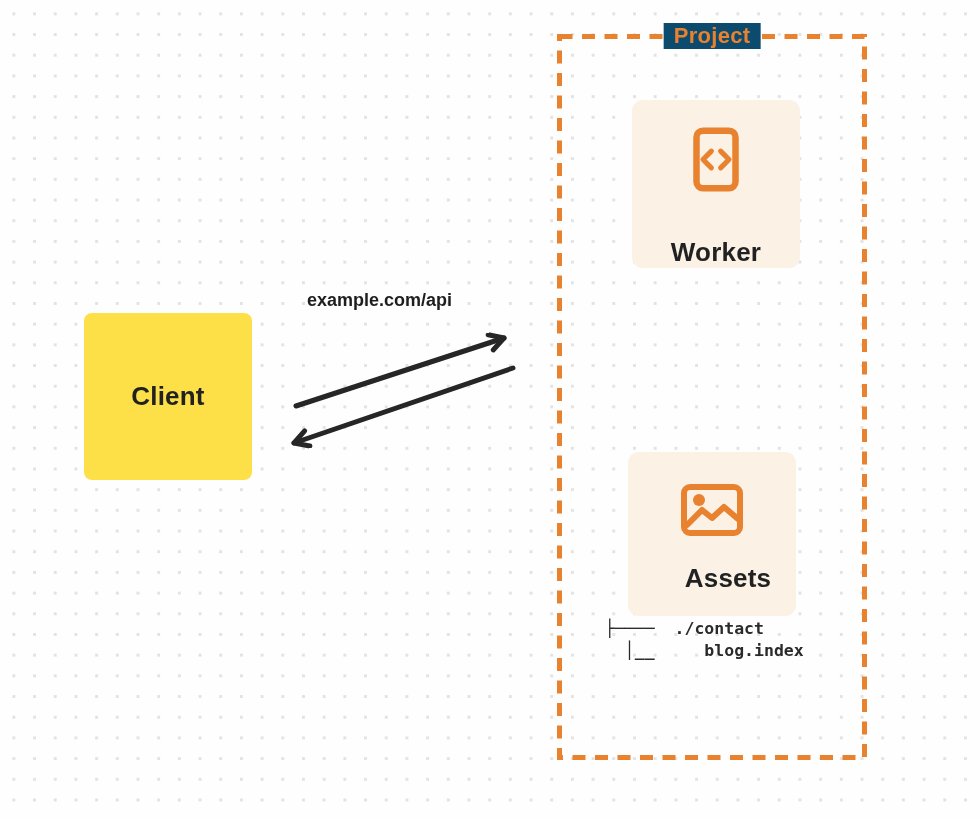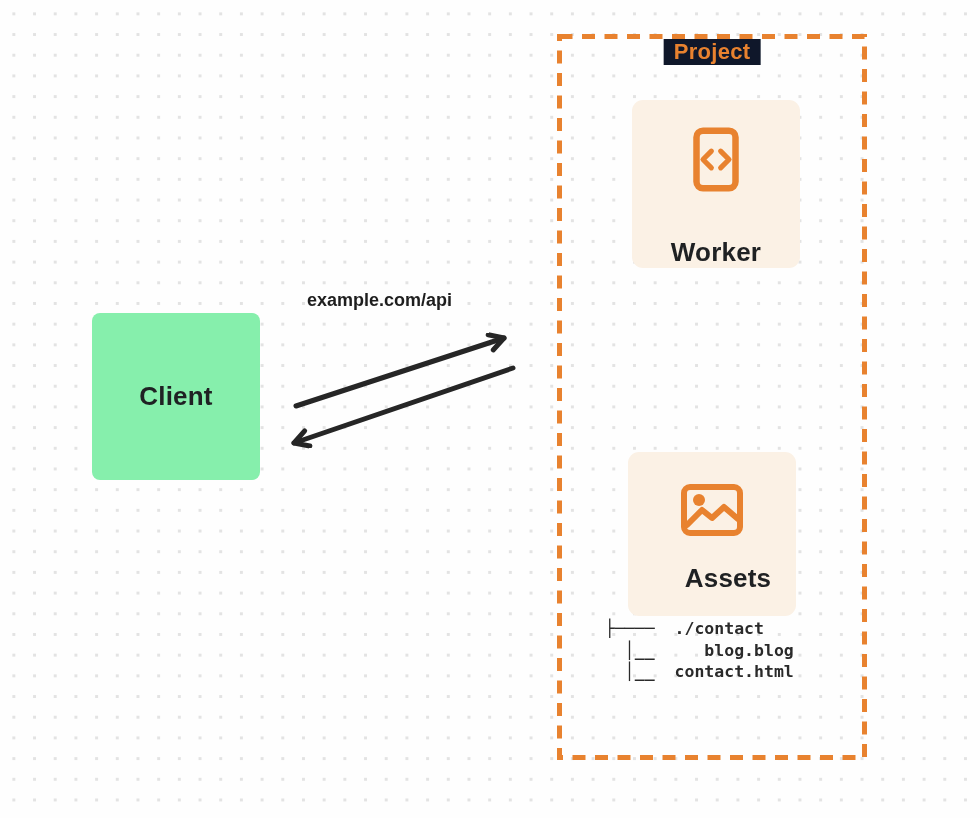--- a/index.html
+++ b/index.html
@@ -10,23 +10,23 @@
     background-color: #FEFEFE;
     background-image: radial-gradient(circle, #E3E3E3 1.7px, rgba(0,0,0,0) 1.8px);
     background-size: 20.7px 20.7px;
     background-position: 3.5px 3.5px;
     overflow: hidden;
   }
 
   
   .client-box {
     position: absolute;
-    left: 92px; top: 313px;
+    left: 84px; top: 313px;
     width: 168px; height: 167px;
-    background: #86efac;
+    background: #fde047;
     border-radius: 8px;
     display: flex; align-items: center; justify-content: center;
   }
   .node-label {
     font-size: 26px;
     font-weight: 700;
     color: #1F2123;
     letter-spacing: 0.2px;
   }
 
@@ -48,23 +48,23 @@
 
   
   .project-border-svg {
     position: absolute;
     left: 557px; top: 34px;
     width: 310px; height: 726px;
     pointer-events: none;
   }
   .project-title {
     position: absolute;
-    left: 712px; top: 39px;
+    left: 712px; top: 23px;
     transform: translateX(-50%);
-    background: #0f172a;
+    background: #0c4a6e;
     padding: 0 10px;
     font-size: 22px;
     font-weight: 700;
     color: #E8822F;
     letter-spacing: 0.3px;
     white-space: nowrap;
   }
 
   
   .service-box {
@@ -131,15 +131,14 @@
   <svg class="icon-svg" width="62" height="52" viewBox="0 0 62 52">
     <rect x="3" y="3" width="56" height="46" rx="6" fill="none" stroke="#E8822F" stroke-width="6"></rect>
     <circle cx="18" cy="16" r="6" fill="#E8822F"></circle>
     <polyline points="6,41 21,26 31,34 43,23 57,35" fill="none" stroke="#E8822F" stroke-width="6" stroke-linecap="round" stroke-linejoin="round"></polyline>
   </svg>
   <span class="node-label">Assets</span>
 </div>
 
 <div class="file-tree">
   <div class="tree-line">├────  ./contact</div>
-  <div class="tree-line">  │__     blog.blog</div>
-  <div class="tree-line">  │__  contact.html</div>
+  <div class="tree-line">  │__     blog.index</div>
 </div>
 
 </body></html>

